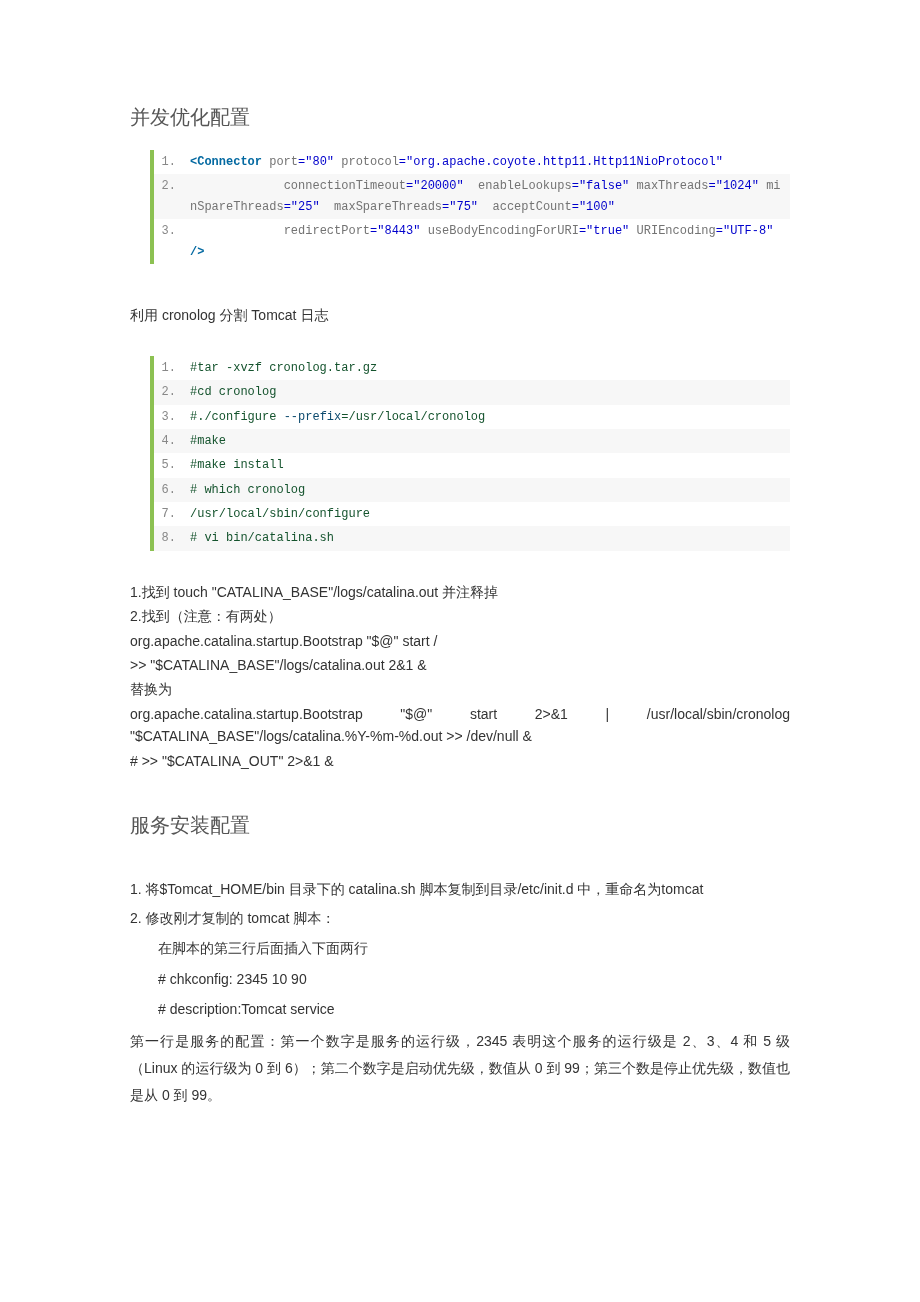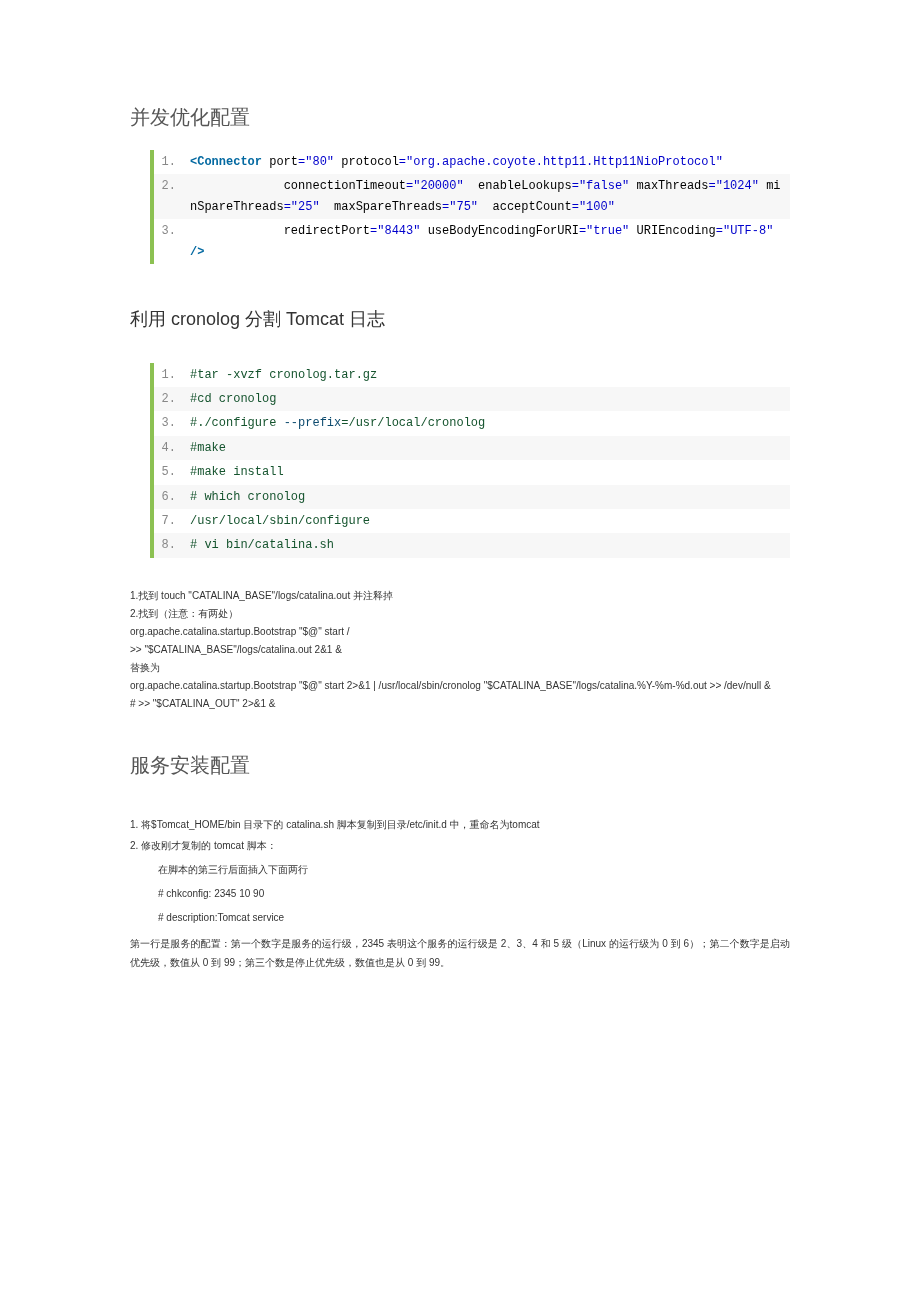--- a/index.html
+++ b/index.html
@@ -11,21 +11,21 @@
     padding: 100px 130px 60px 130px;
     width: 920px;
     line-height: 1.7;
   }
   .sec-title {
     font-size: 20px;
     color: #555;
     margin-bottom: 16px;
   }
   .big-title {
-    font-size: 18px;
+    font-size: 14px;
     color: #333;
     margin: 40px 0 28px 0;
   }
   .code-block {
     border-left: 4px solid #8cc152;
     margin-left: 20px;
     margin-bottom: 14px;
     font-family: Consolas, "Courier New", monospace;
     font-size: 12px;
   }
@@ -43,26 +43,26 @@
     flex-shrink: 0;
     user-select: none;
   }
   .lc {
     padding: 2px 6px 2px 6px;
     white-space: pre-wrap;
     word-break: break-all;
     flex: 1;
   }
   .tag { color: #0369a1; font-weight: bold; }
-  .attr { color: #000000; }
+  .attr { color: #737373; }
   .val { color: #0000cc; }
   .opt { color: #0c4a6e; }
   .plain { color: #14532d; }
   .para {
-    font-size: 10px;
+    font-size: 14px;
     color: #333;
     margin: 2px 0;
     line-height: 1.6;
   }
   .section-gap { height: 34px; }
   .indent { padding-left: 28px; }
   .justify { text-align: justify; text-justify: inter-ideograph; }
 </style>
 </head>
 <body>

